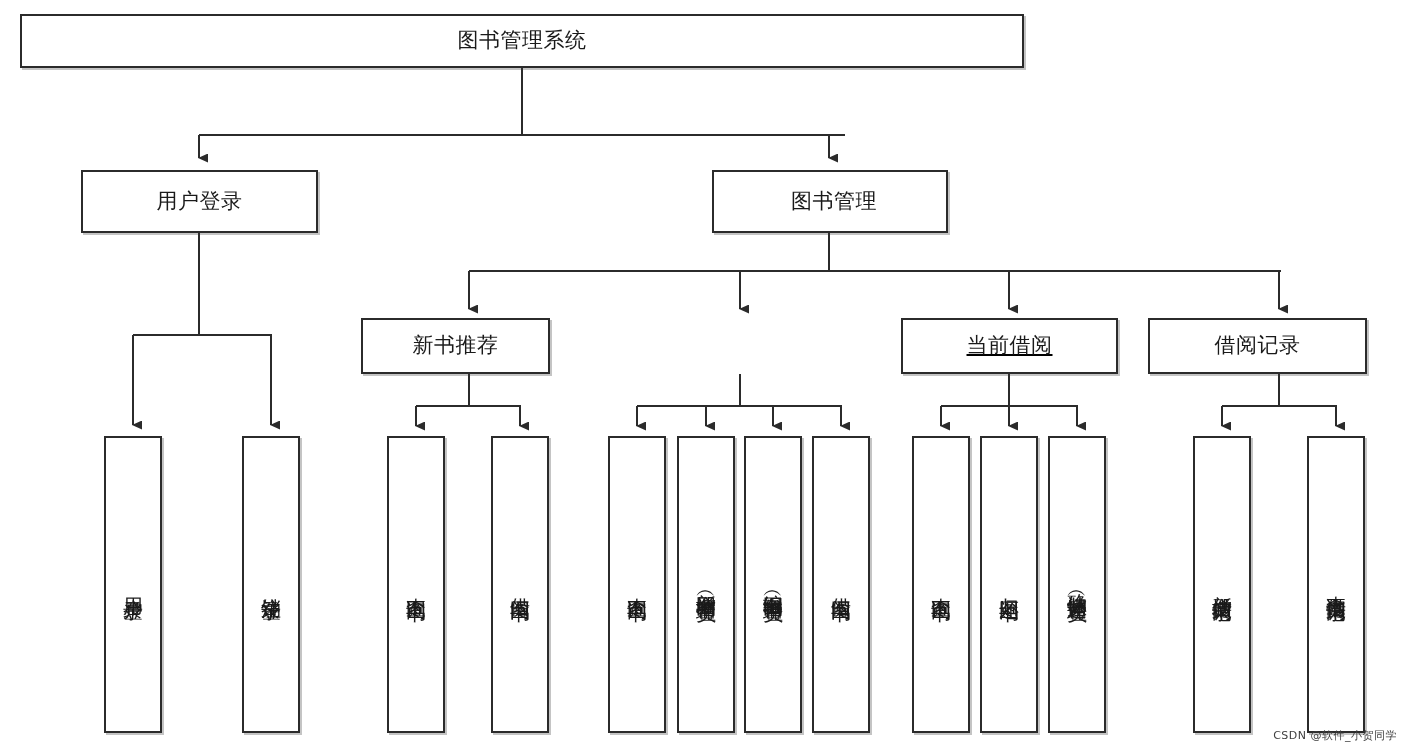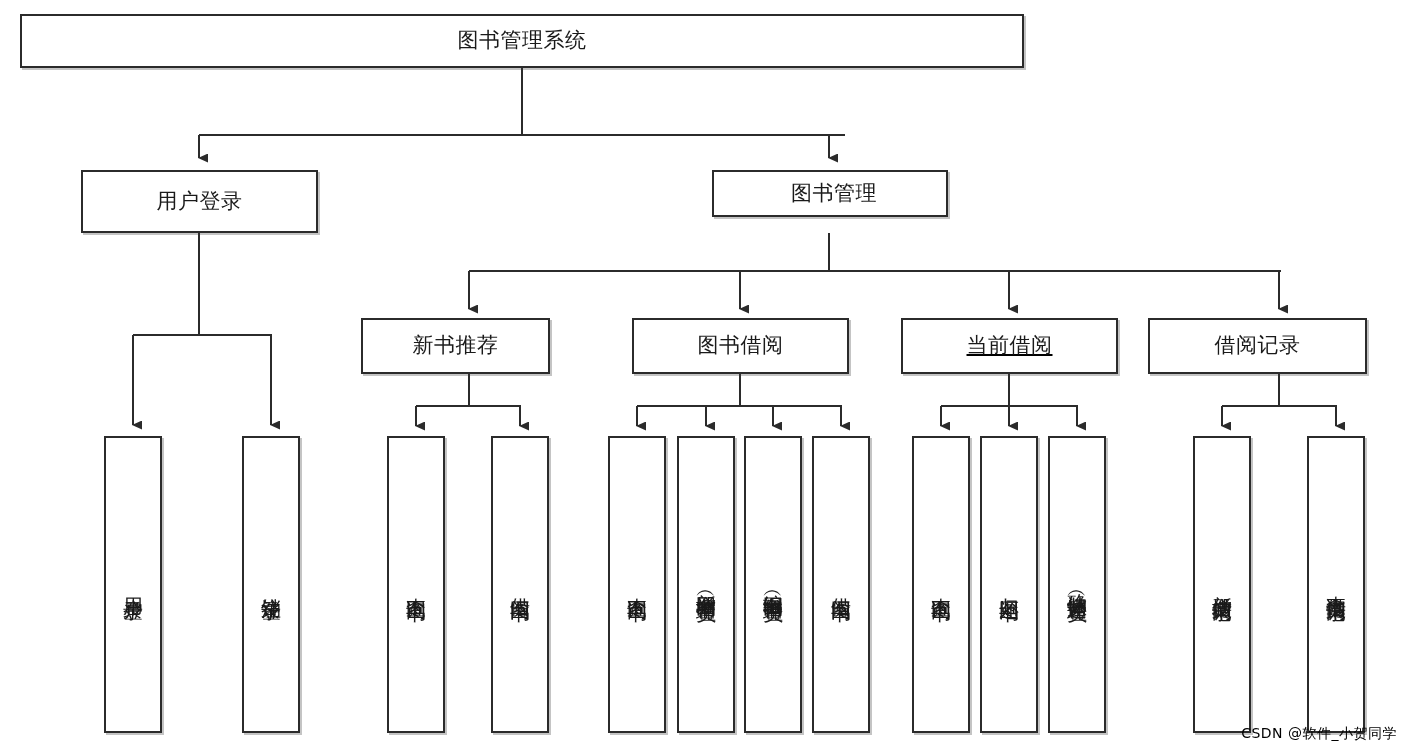--- a/index.html
+++ b/index.html
@@ -53,22 +53,22 @@
     font-size: 20px;
     line-height: 1.16;
     letter-spacing: 1.5px;
     white-space: normal;
     max-height: 100%;
   }
   .watermark {
     position: absolute;
     right: 8px;
     bottom: 4px;
-    font-size: 14px;
-    color: #000000;
+    font-size: 11px;
+    color: #404040;
     letter-spacing: 0.5px;
     white-space: nowrap;
     user-select: none;
   }
 </style>
 </head>
 <body>
 
 <div id="diagram-root">
 
@@ -123,29 +123,26 @@
     </g>
   </svg>
 
   <div class="node-box horiz" style="left:20px; top:14px; width:1004px; height:54px;">
     <span class="node-label">图书管理系统</span>
   </div>
 
   <div class="node-box horiz" style="left:81px; top:170px; width:237px; height:63px;">
     <span class="node-label">用户登录</span>
   </div>
-  <div class="node-box horiz" style="left:712px; top:170px; width:236px; height:47px;padding-left:8px;">
+  <div class="node-box horiz" style="left:712px; top:170px; width:236px; height:63px;padding-left:8px;">
     <span class="node-label">图书管理</span>
   </div>
 
   <div class="node-box horiz" style="left:361px; top:318px; width:189px; height:56px;">
     <span class="node-label">新书推荐</span>
-  </div>
-  <div class="node-box horiz" style="left:632px; top:318px; width:217px; height:56px;">
-    <span class="node-label">图书借阅</span>
   </div>
   <div class="node-box horiz" style="left:901px; top:318px; width:217px; height:56px;text-decoration:underline;">
     <span class="node-label">当前借阅</span>
   </div>
   <div class="node-box horiz" style="left:1148px; top:318px; width:219px; height:56px;">
     <span class="node-label">借阅记录</span>
   </div>
 
   <div class="node-box vert" style="left:104px; top:436px; width:58px; height:297px;">
     <span class="node-label">用户登录</span>

